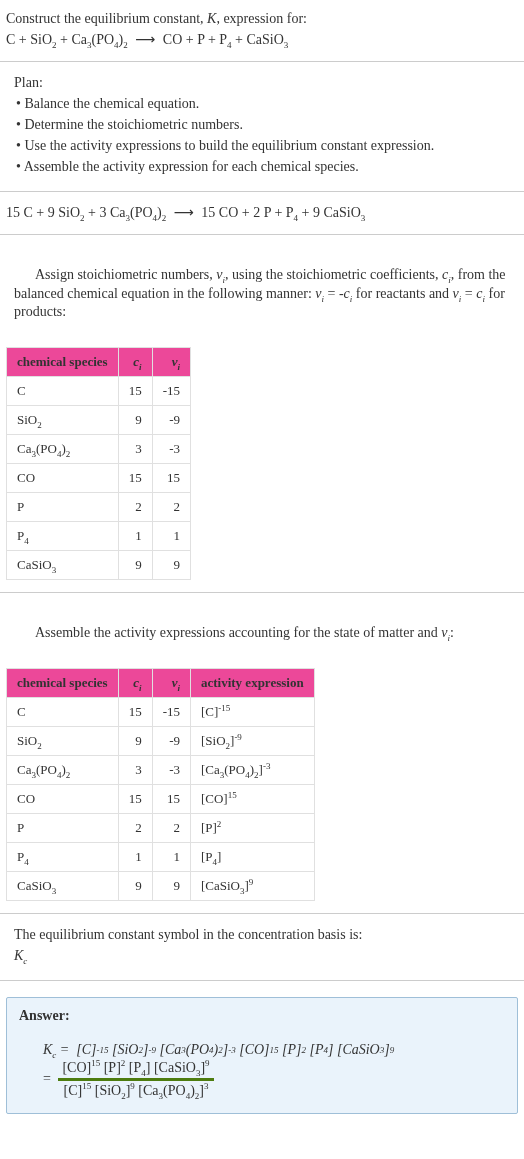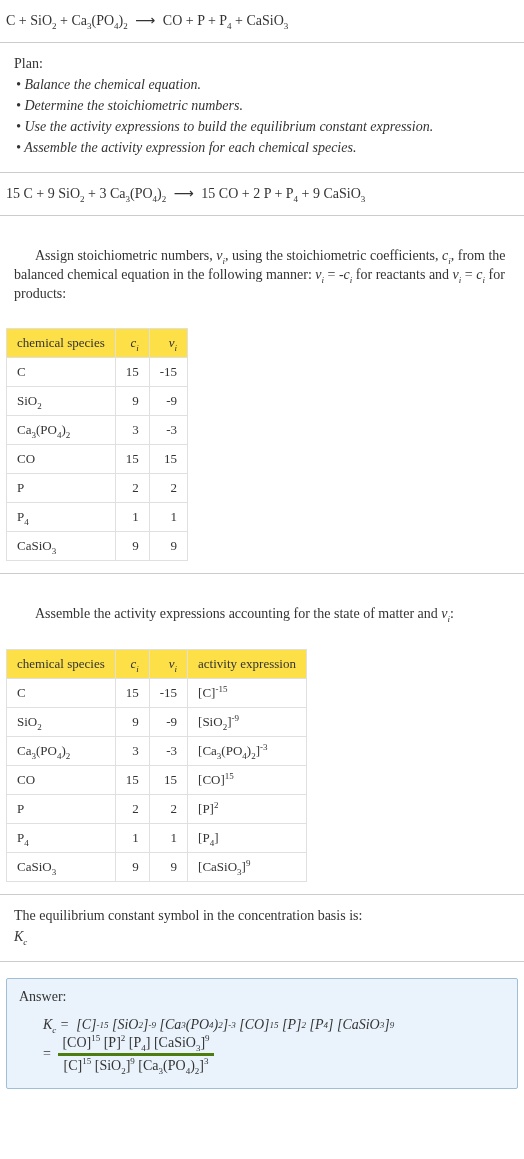--- a/index.html
+++ b/index.html
@@ -58,41 +58,42 @@
     margin-top: 6px;
     font-size: 13px;
     color: #333;
   }
   table.data th, table.data td {
     border: 1px solid #e0e0e0;
     padding: 6px 10px;
     text-align: left;
   }
   table.data th {
-    font-weight: normal;
-    background: #fde047;
+    font-weight: bold;
+    background: #ec4899;
     vertical-align: middle;
   }
   table.data td.num, table.data th.num {
     text-align: right;
   }
   
   .answer-box {
     background: #eaf3fb;
     border: 1px solid #9fbfd8;
     border-radius: 2px;
     padding: 10px 12px 14px 12px;
     font-size: 14px;
     color: #333;
     margin-top: 6px;
   }
   .answer-title {
     font-size: 14px;
     color: #333;
-    margin-bottom: 12px;
+    margin-bottom: 18px;
+    font-weight: bold;
   }
   .kc-line {
     display: flex;
     align-items: center;
     font-style: italic;
     font-size: 14px;
     padding-left: 24px;
     margin-top: 2px;
   }
   .kc-line2 {
@@ -114,32 +115,34 @@
     padding: 0 4px 2px 4px;
     white-space: nowrap;
   }
   .frac .den {
     padding: 2px 4px 0 4px;
     white-space: nowrap;
   }
   .inline-ital { font-style: italic; }
   .bullet {
     padding-left: 2px;
-    font-style: italic;
   }
   .subline {
     margin-top: 2px;
   }
 </style>
 </head>
 <body>
 
 <div class="container">
 
   <div class="section">
+    <div class="title">
+      Construct the equilibrium constant, <span class="inline-ital">K</span>, expression for:
+    </div>
     <div class="chem subline">
       C + SiO<span class="sub">2</span> + Ca<span class="sub">3</span>(PO<span class="sub">4</span>)<span class="sub">2</span>
       <span class="arrow">⟶</span>
       CO + P + P<span class="sub">4</span> + CaSiO<span class="sub">3</span>
     </div>
   </div>
 
   <hr class="sep">
 
   <div class="section">

